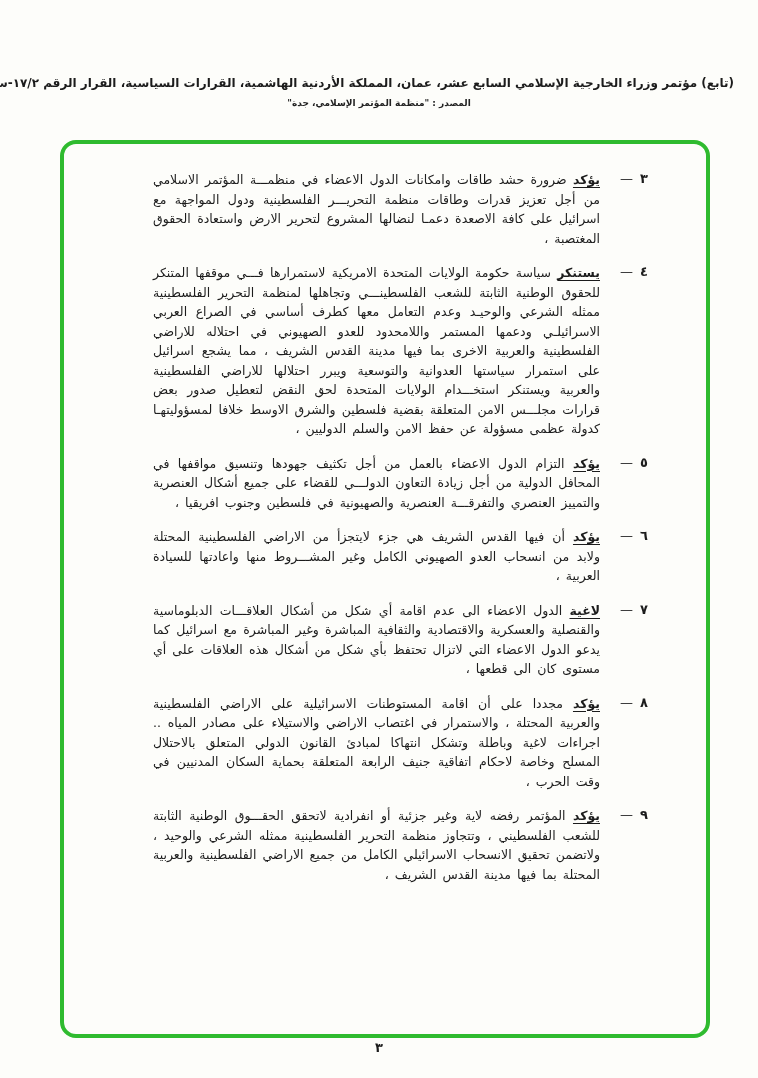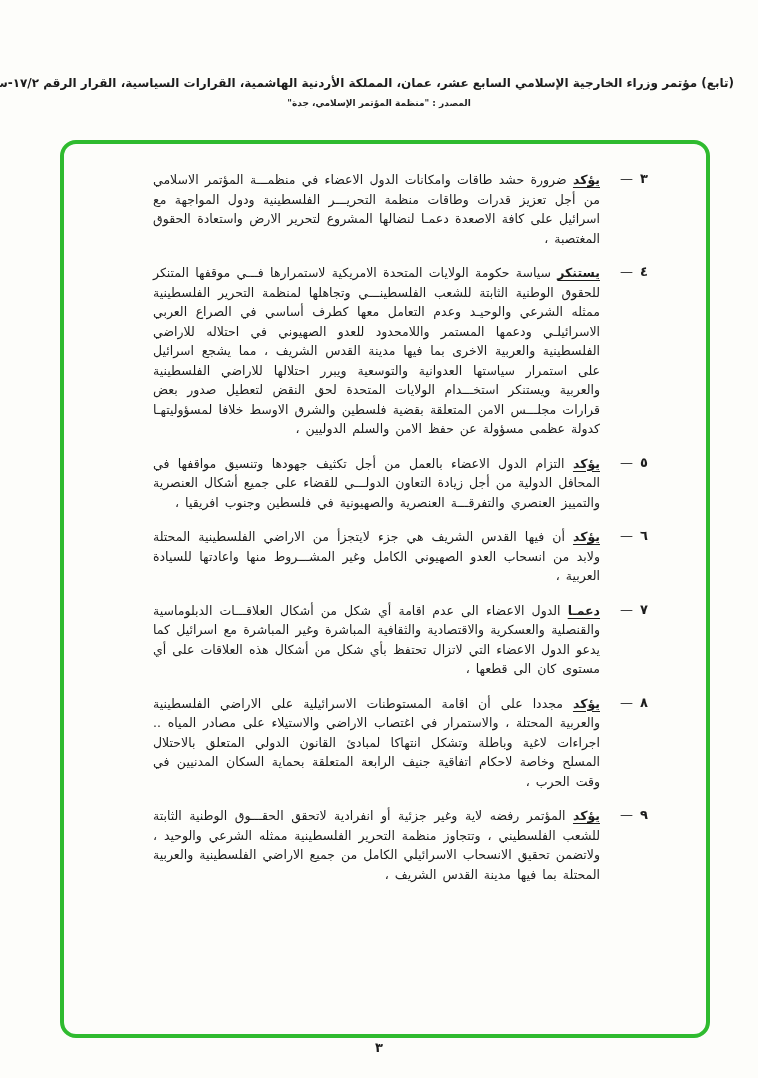--- a/index.html
+++ b/index.html
@@ -136,21 +136,21 @@
     <div class="para-text">
       <span class="lead">يؤكد</span><span class="rest"> أن فيها القدس الشريف هي جزء لايتجزأ من الاراضي الفلسطينية المحتلة ولابد من انسحاب العدو الصهيوني الكامل وغير المشـــروط منها واعادتها للسيادة العربية ،</span>
     </div>
   </div>
 
   <div class="para">
     <div class="para-num">
       <span class="num">٧</span><span class="dash">—</span>
     </div>
     <div class="para-text">
-      <span class="lead">دعمـا</span><span class="rest"> الدول الاعضاء الى عدم اقامة أي شكل من أشكال العلاقـــات الدبلوماسية والقنصلية والعسكرية والاقتصادية والثقافية المباشرة وغير المباشرة مع اسرائيل كما يدعو الدول الاعضاء التي لاتزال تحتفظ بأي شكل من أشكال هذه العلاقات على أي مستوى كان الى قطعها ،</span>
+      <span class="lead">لاغية</span><span class="rest"> الدول الاعضاء الى عدم اقامة أي شكل من أشكال العلاقـــات الدبلوماسية والقنصلية والعسكرية والاقتصادية والثقافية المباشرة وغير المباشرة مع اسرائيل كما يدعو الدول الاعضاء التي لاتزال تحتفظ بأي شكل من أشكال هذه العلاقات على أي مستوى كان الى قطعها ،</span>
     </div>
   </div>
 
   <div class="para">
     <div class="para-num">
       <span class="num">٨</span><span class="dash">—</span>
     </div>
     <div class="para-text">
       <span class="lead">يؤكد</span><span class="rest"> مجددا على أن اقامة المستوطنات الاسرائيلية على الاراضي الفلسطينية والعربية المحتلة ، والاستمرار في اغتصاب الاراضي والاستيلاء على مصادر المياه .. اجراءات لاغية وباطلة وتشكل انتهاكا لمبادئ القانون الدولي المتعلق بالاحتلال المسلح وخاصة لاحكام اتفاقية جنيف الرابعة المتعلقة بحماية السكان المدنيين في وقت الحرب ،</span>
     </div>

